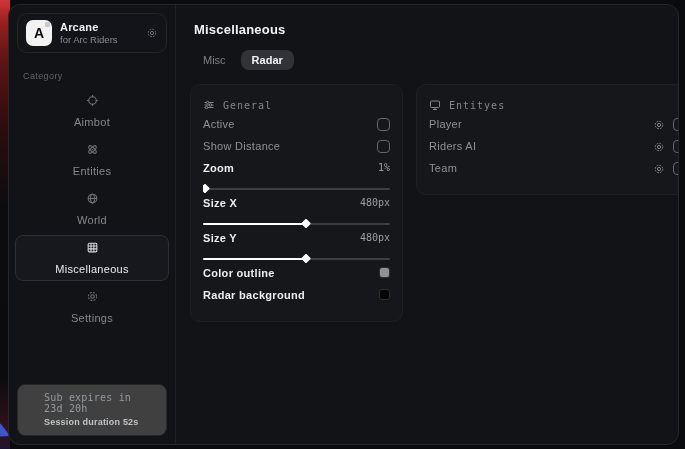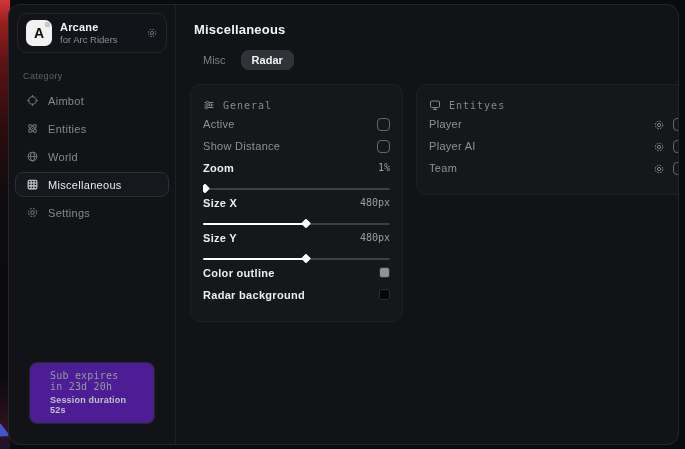--- a/index.html
+++ b/index.html
@@ -24,27 +24,27 @@
     display:flex; align-items:center; justify-content:center; font-weight:900; font-size:14px; position:relative; }
   .logo::after { content:""; position:absolute; right:2px; top:2px; width:5px; height:5px; background:#c9c9c9; border-radius:1px; }
   .acct-txt { display:flex; flex-direction:column; gap:1px; }
   .acct-name { font-size:11px; font-weight:700; color:#f0f1f3; letter-spacing:.2px; }
   .acct-sub { font-size:9.5px; color:#8a8d92; }
   .acct-gear { margin-left:auto; color:#6f7277; display:flex; cursor:pointer; }
 
   .cat-label { margin:10px 0 4px 14px; font-size:9px; color:#606368; letter-spacing:.4px; }
   .nav { display:flex; flex-direction:column; }
   .nav-item { margin:3px 6px 0 6px; padding:5px 10px; border:1px solid transparent; border-radius:8px;
-    display:flex; align-items:center; gap:9px; font-size:11px; color:#85888d; cursor:pointer; letter-spacing:.3px; }
+    display:flex; align-items:center; gap:9px; font-size:11px; color:#85888d; cursor:pointer; letter-spacing:.3px;flex-direction:column; }
   .nav-item .ic { display:flex; color:#6f7277; }
   .nav-item.active { border-color:#2e2f34; background:#17181d; color:#e9eaec; }
   .nav-item.active .ic { color:#d8d9db; }
 
   .sb-spacer { flex:1; }
-  .sub-card { margin:20px; padding:7px 20px 8px; border:1px solid #26272b; border-radius:8px; background:#4c1d95; }
+  .sub-card { margin:8px; padding:7px 26px 8px; border:1px solid #26272b; border-radius:8px; background:#404040; }
   .sub-line1 { font-family:"DejaVu Sans Mono", monospace; font-size:10px; color:#9599a0; letter-spacing:.2px; }
   .sub-line2 { margin-top:3px; font-size:9px; font-weight:700; color:#c0c3c7; letter-spacing:.2px; }
 
   
   .main { flex:1; padding:12px 14px; display:flex; flex-direction:column; }
   .page-title { margin:5px 0 0 4px; font-size:13px; font-weight:700; color:#f2f3f4; letter-spacing:.2px; }
   .tabs { margin:13px 0 0 2px; display:flex; gap:4px; align-items:flex-start; }
   .tab { padding:4px 11px; border-radius:8px; font-size:11px; color:#7d8085; cursor:pointer; }
   .tab.selected { background:#323338; color:#f1f2f3; font-weight:600; }
 
@@ -254,21 +254,21 @@
                 <svg width="12" height="12" viewBox="0 0 24 24" fill="none" stroke="currentColor" stroke-width="2">
                   <circle cx="12" cy="12" r="3.2"></circle>
                     <circle cx="12" cy="12" r="7.5" stroke-dasharray="3.4 2.5"></circle>
                 </svg>
               </span>
               <span class="checkbox"></span>
             </span>
           </div>
 
           <div class="row">
-            <span class="lab-dim">Player AI</span>
+            <span class="lab-dim">Riders AI</span>
             <span class="ent-right">
               <span class="gear-btn">
                 <svg width="12" height="12" viewBox="0 0 24 24" fill="none" stroke="currentColor" stroke-width="2">
                   <circle cx="12" cy="12" r="3.2"></circle>
                     <circle cx="12" cy="12" r="7.5" stroke-dasharray="3.4 2.5"></circle>
                 </svg>
               </span>
               <span class="checkbox"></span>
             </span>
           </div>

